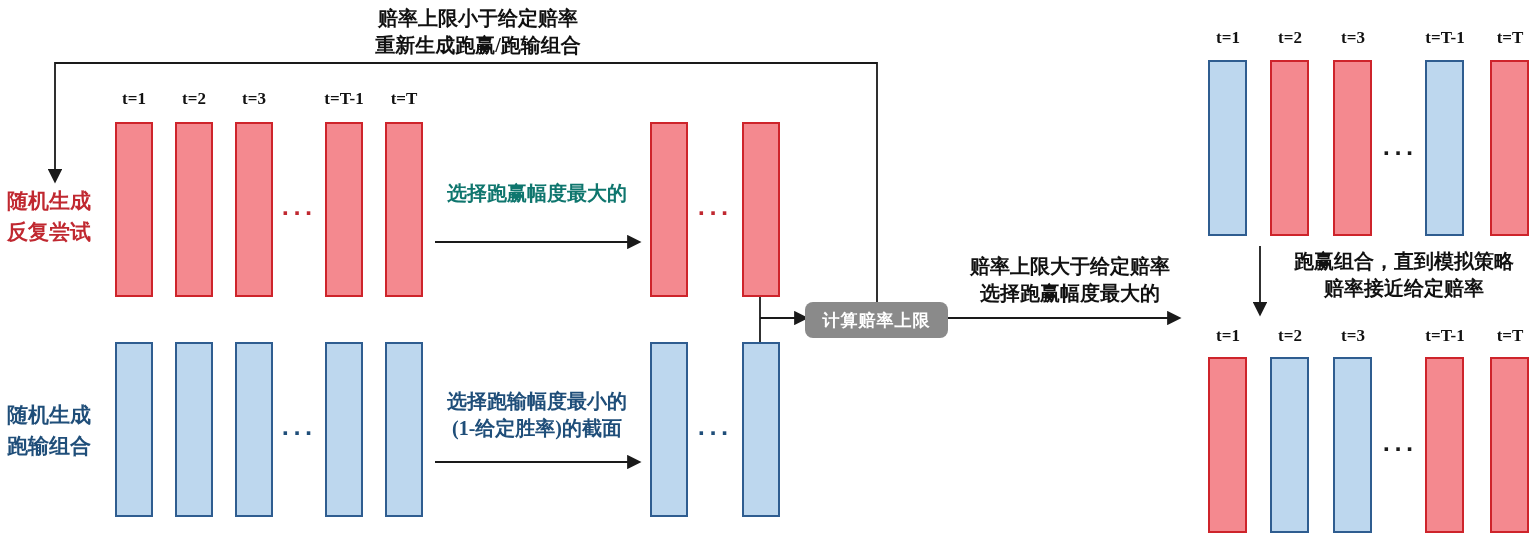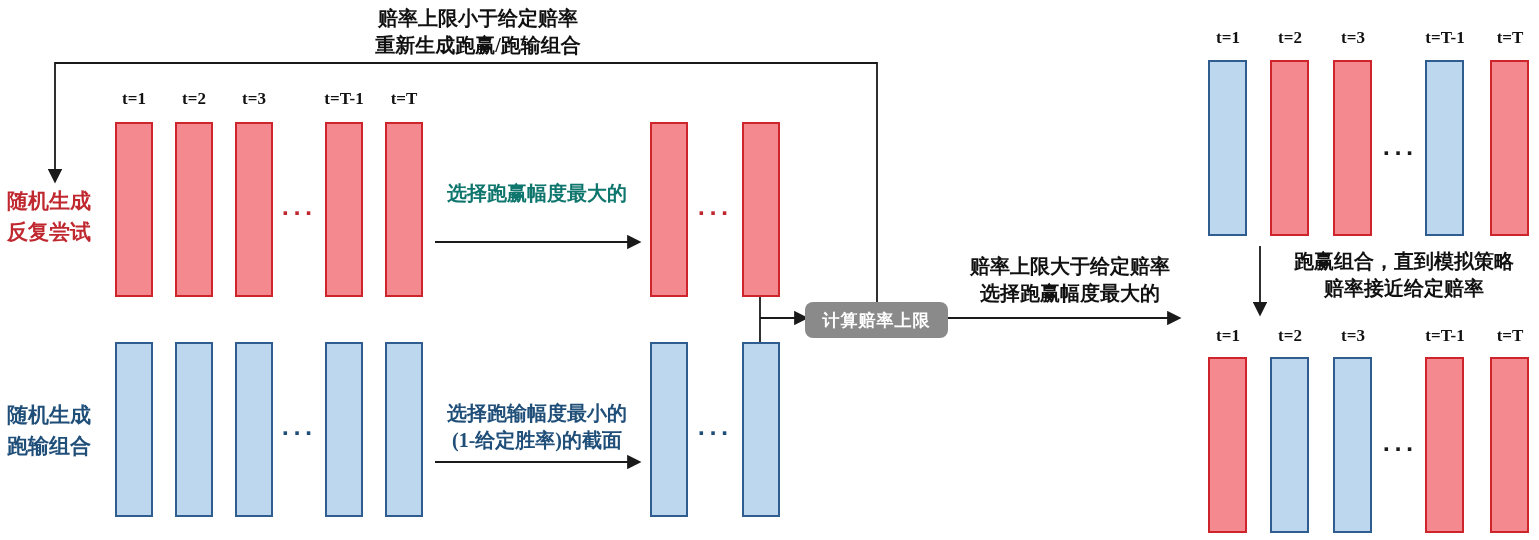--- a/index.html
+++ b/index.html
@@ -94,21 +94,21 @@
 <div class="bar" style="left:115px; top:342px;" data-color="blue"></div>
 <div class="bar" style="left:175px; top:342px;" data-color="blue"></div>
 <div class="bar" style="left:235px; top:342px;" data-color="blue"></div>
 <div class="dots blue" style="left:299px; top:428px;">...</div>
 <div class="bar" style="left:325px; top:342px;" data-color="blue"></div>
 <div class="bar" style="left:385px; top:342px;" data-color="blue"></div>
 
 <div class="note red" style="left:537px; top:180px;">
   <div>选择跑赢幅度最大的</div>
 </div>
-<div class="note blue" style="left:537px; top:400px;">
+<div class="note blue" style="left:537px; top:388px;">
   <div>选择跑输幅度最小的</div>
   <div>(1-给定胜率)的截面</div>
 </div>
 
 <div class="bar" style="left:650px; top:122px;" data-color="red"></div>
 <div class="dots red" style="left:715px; top:208px;">...</div>
 <div class="bar" style="left:742px; top:122px;" data-color="red"></div>
 
 <div class="bar" style="left:650px; top:342px;" data-color="blue"></div>
 <div class="dots blue" style="left:715px; top:428px;">...</div>

